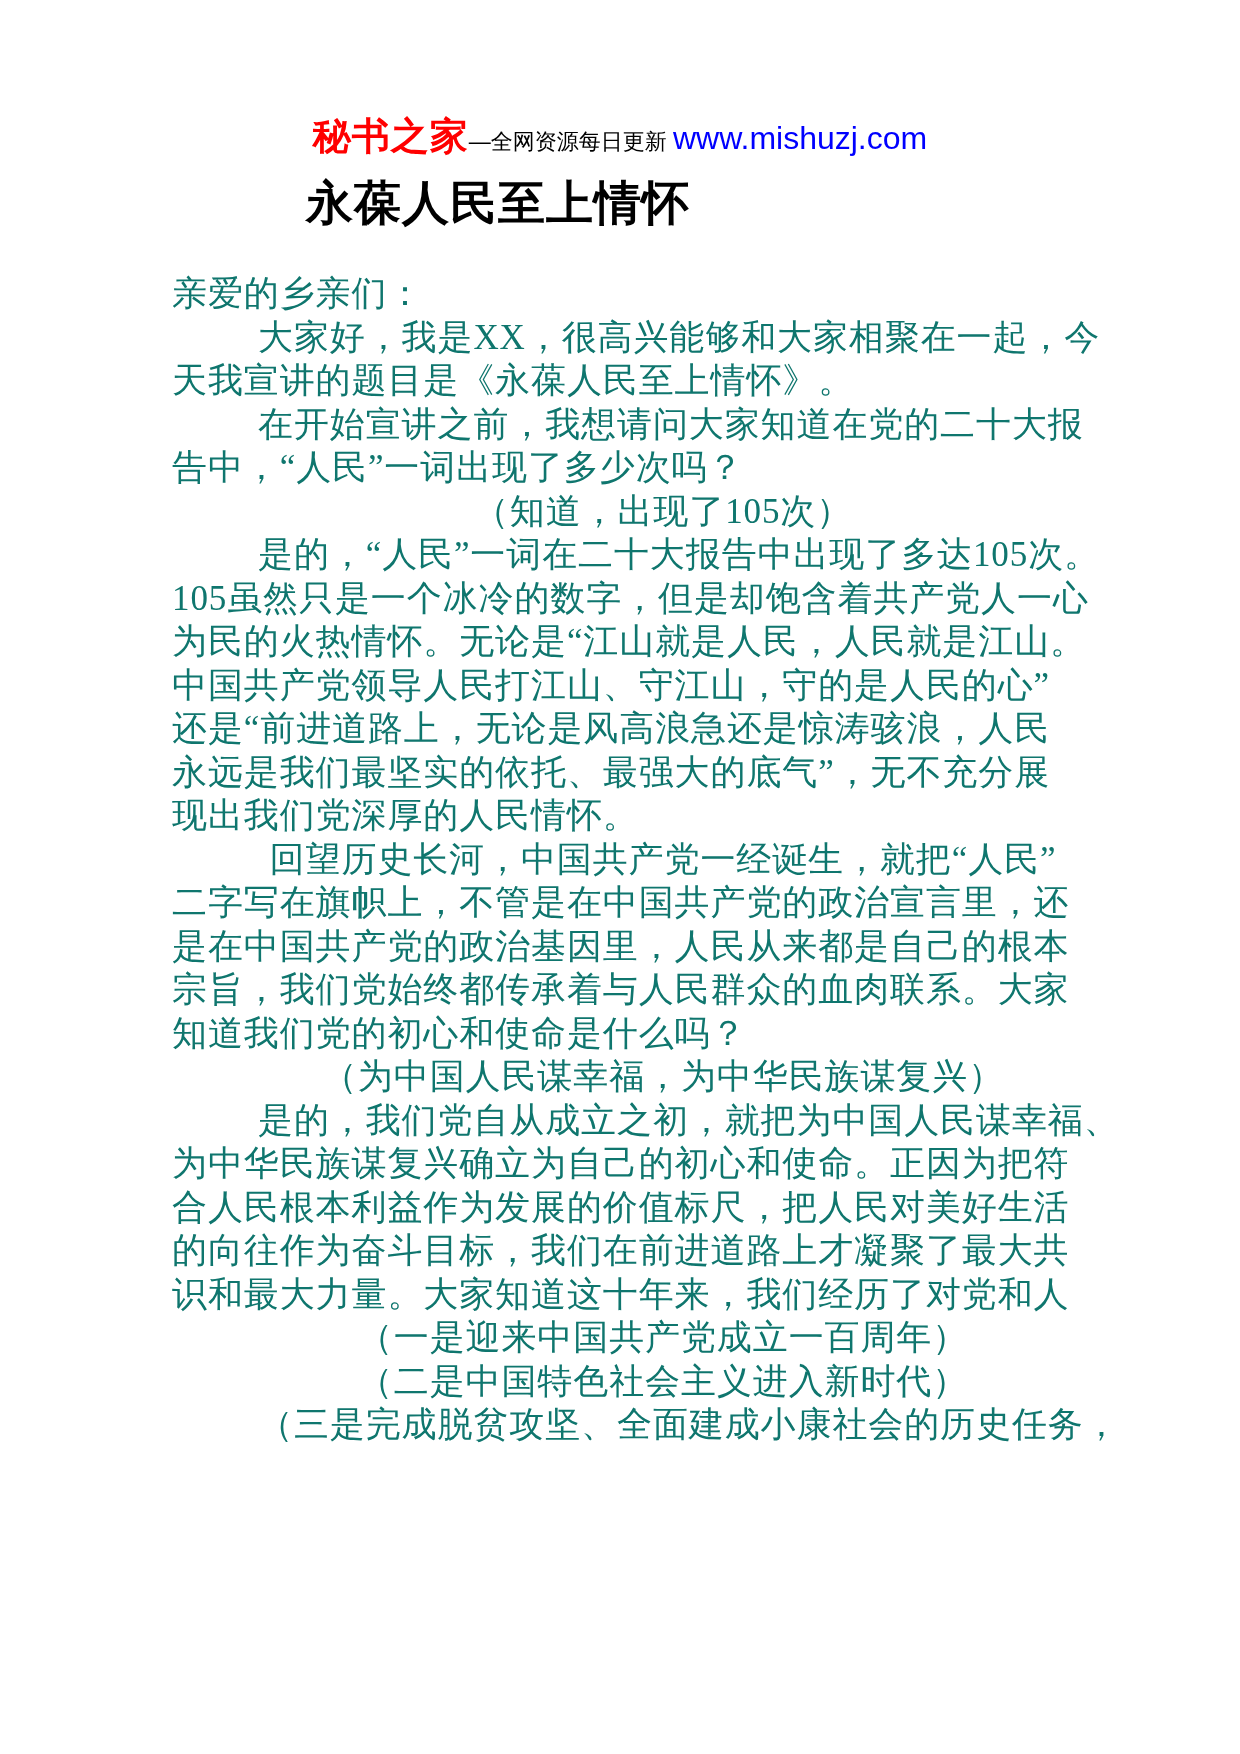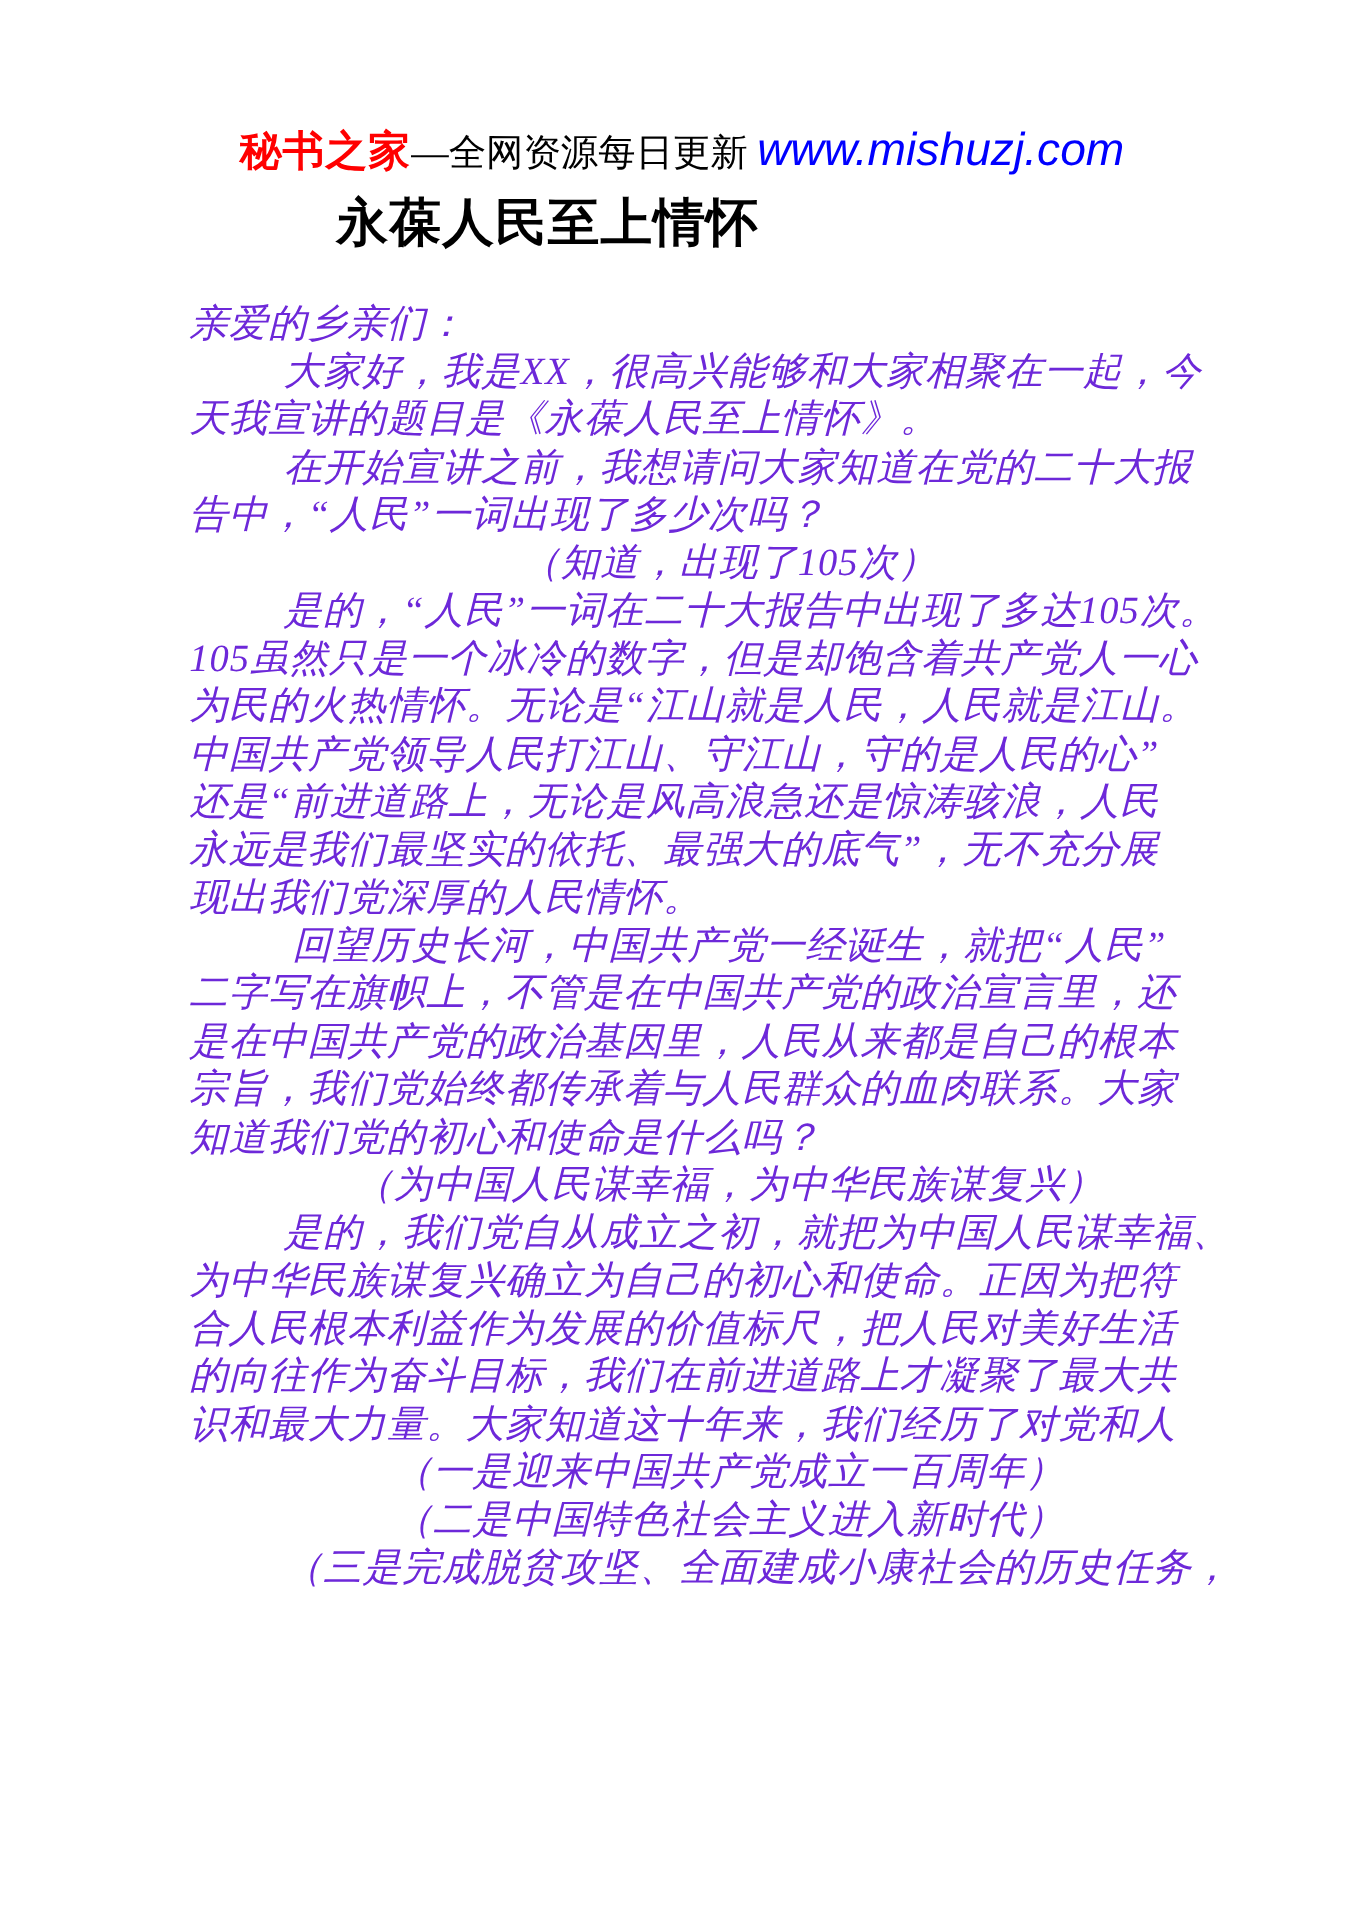--- a/index.html
+++ b/index.html
@@ -29,30 +29,28 @@
     font-family: "Liberation Sans", sans-serif;
     line-height: 52px;
   }
   .site-name {
     font-size: 38px;
     font-weight: bold;
     letter-spacing: 1px;
     margin-top: 31px;
   }
   .site-tagline {
-    font-size: 34px;
+    font-size: 22px;
     font-weight: normal;
     color: #000000;
-    font-family: Liberation Serif, serif;
   }
   .site-url {
-    font-size: 42px;
+    font-size: 32px;
     font-weight: normal;
     cursor: pointer;
-    font-style: italic;
   }
   
   .doc-title {
     position: absolute;
     top: 172px;
     left: 0;
     width: 996px;
     margin: 0;
     text-align: center;
     font-family: "Liberation Serif", "DejaVu Serif", serif;
@@ -68,22 +66,21 @@
     left: 172px;
     top: 272px;
     width: 896px;
   }
   .text-line {
     font-family: "Liberation Serif", "DejaVu Serif", serif;
     font-size: 35px;
     line-height: 43.5px;
     letter-spacing: 0.9px;
     white-space: nowrap;
-    color: #6d28d9;
-    font-style: italic;
+    color: #0f766e;
   }
   .text-line.indent {
     text-indent: 86px;
     text-align: center;
   }
 </style>
 </head>
 <body>
 
 <div class="page">

